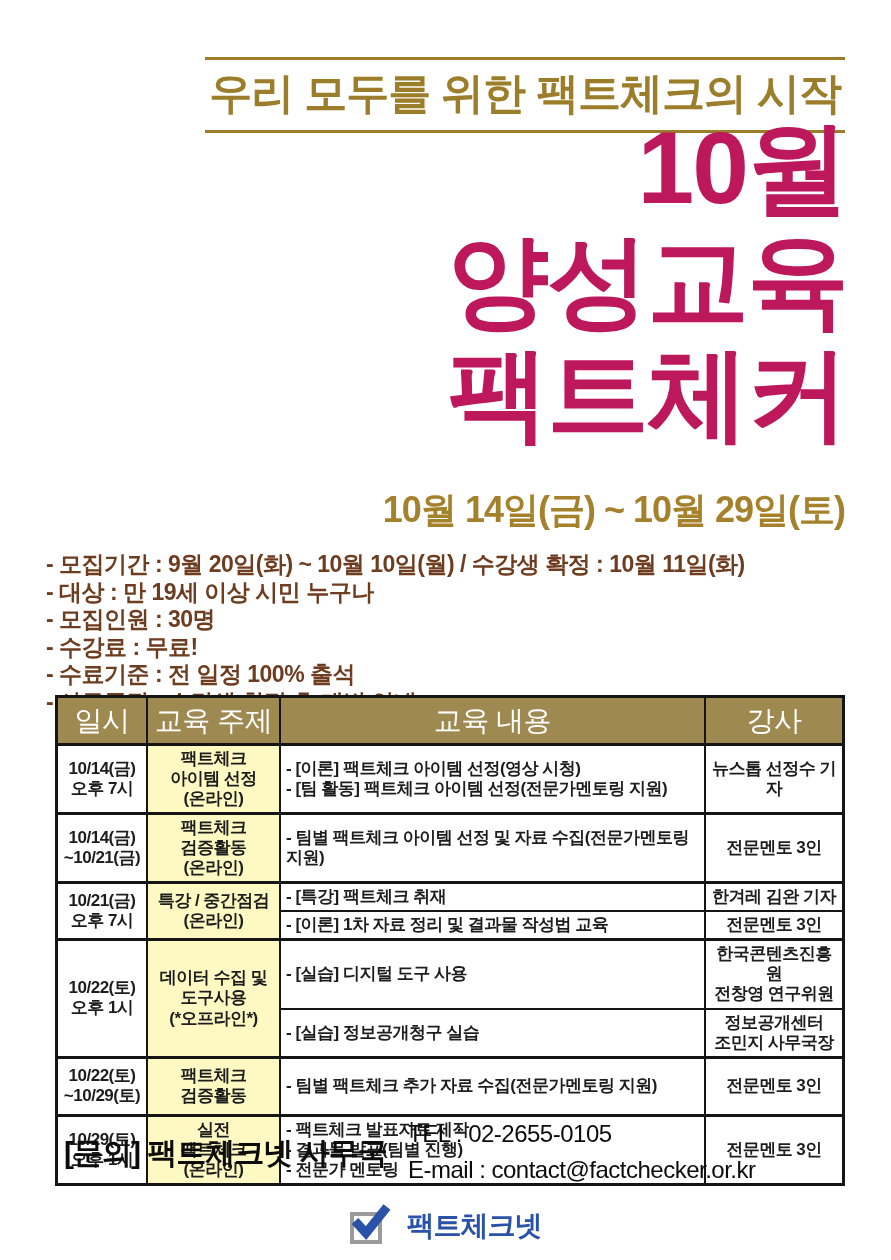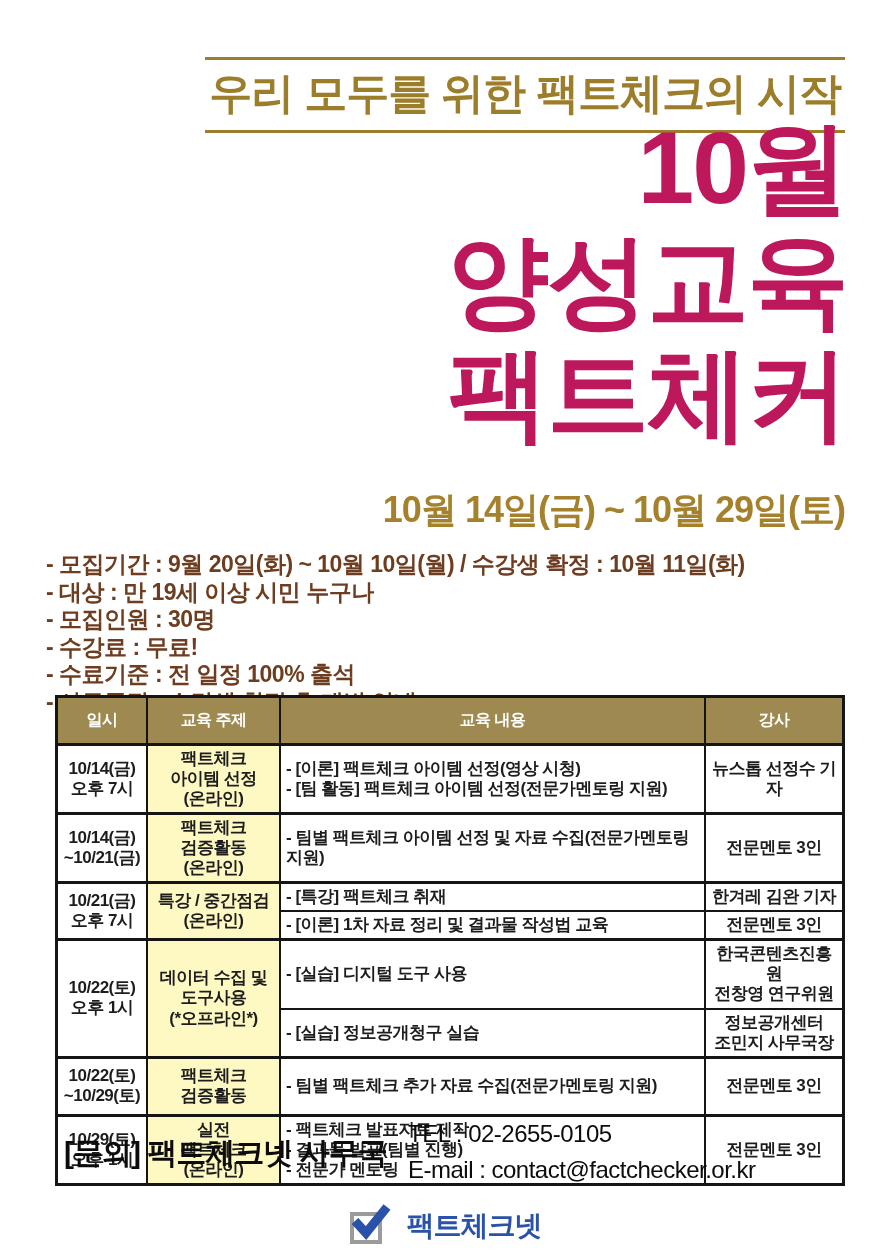--- a/index.html
+++ b/index.html
@@ -73,22 +73,22 @@
     left: 55px;
     width: 790px;
     border-collapse: collapse;
     table-layout: fixed;
   }
   .schedule, .schedule th, .schedule td { border: 2px solid #151515; }
   .schedule { border-width: 3px; }
   .schedule th {
     background: #9E8A51;
     color: #ffffff;
-    font-size: 16px;
-    font-weight: bold;
+    font-size: 28px;
+    font-weight: normal;
     height: 43px;
     letter-spacing: -0.5px;
     margin-left: 40px;
   }
   .schedule td {
     font-size: 17px;
     font-weight: bold;
     color: #1d1d1d;
     text-align: center;
     vertical-align: middle;

